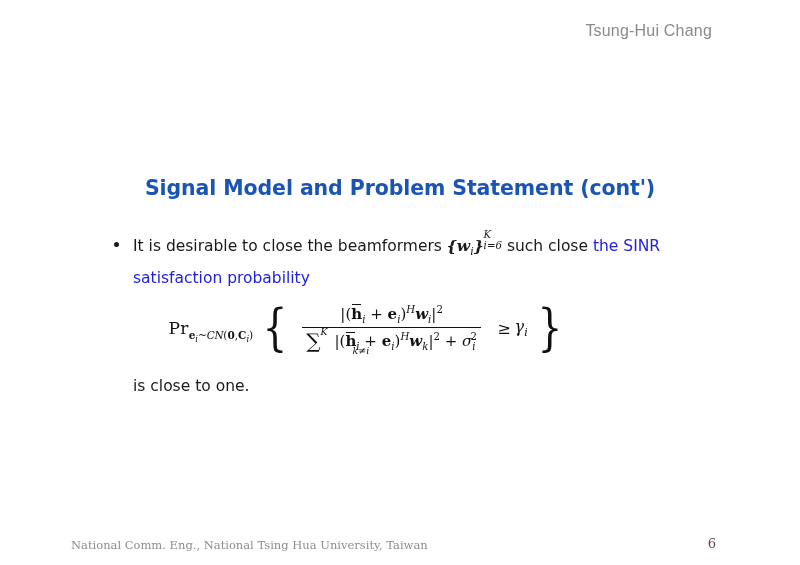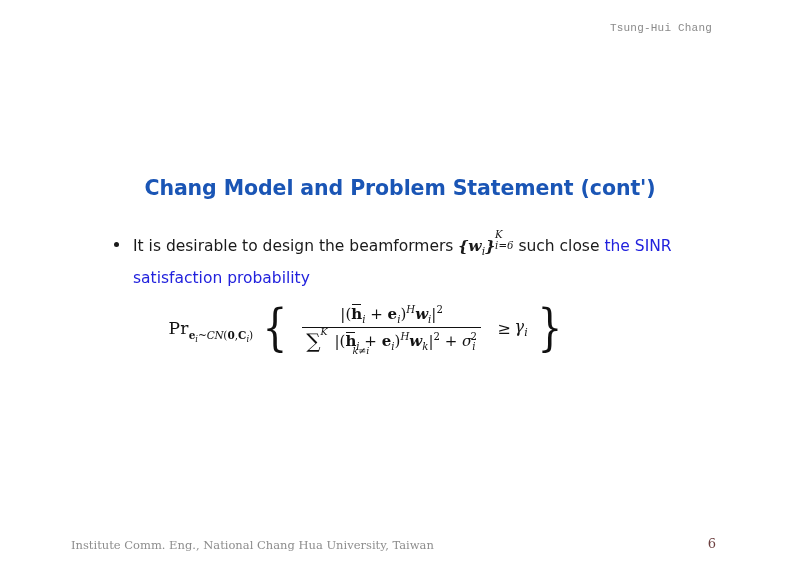--- a/index.html
+++ b/index.html
@@ -16,22 +16,22 @@
     height: 565px;
     background: #ffffff;
     overflow: hidden;
   }
 
   
   .author-header {
     position: absolute;
     top: 22px;
     right: 88px;
-    font-family: Liberation Mono, monospace;
-    font-size: 11px;
+    font-family: Liberation Sans, sans-serif;
+    font-size: 16px;
     color: #8a8a8a;
     letter-spacing: 0.2px;
     white-space: nowrap;
   }
 
   
   .slide-title {
     position: absolute;
     top: 176px;
     left: 0;
@@ -238,25 +238,25 @@
     color: #6d4040;
   }
 </style>
 </head>
 <body>
 
 <div class="slide">
 
   <div class="author-header">Tsung-Hui Chang</div>
 
-  <div class="slide-title">Chang Model and Problem Statement (cont')</div>
+  <div class="slide-title">Signal Model and Problem Statement (cont')</div>
 
   <div class="body-block">
     <div class="bullet-row">
-      <span class="bullet-dot"></span><span>It is desirable to design the beamformers</span><span class="imath"> <span class="bm">{</span><span class="bm">w</span><span class="sub-it" style="font-size:0.7em;vertical-align:sub;">i</span><span class="bm">}</span><span class="updown"><span class="top">K</span><span class="bot">i=6</span></span></span><span> <span>such close</span></span>
+      <span class="bullet-dot"></span><span>It is desirable to close the beamformers</span><span class="imath"> <span class="bm">{</span><span class="bm">w</span><span class="sub-it" style="font-size:0.7em;vertical-align:sub;">i</span><span class="bm">}</span><span class="updown"><span class="top">K</span><span class="bot">i=6</span></span></span><span> <span>such close</span></span>
       <span class="blue-text">the</span>
       <span class="blue-text">SINR satisfaction probability</span>
     </div>
   </div>
 
   <div class="equation">
     <span class="eq-inner">
 
       
       <span class="eq-part"><span class="pr-op">Pr</span><span class="pr-sub"><span class="vec">e</span><span style="font-style:italic;font-size:0.8em;vertical-align:sub;">i</span><span>~</span><span class="cal">CN</span><span>(</span><span class="vec">0</span><span>,</span><span class="vec">C</span><span style="font-style:italic;font-size:0.8em;vertical-align:sub;">i</span><span>)</span></span></span>
@@ -272,17 +272,18 @@
       </span>
 
       
       <span class="eq-part geq">≥</span><span class="eq-part" style="font-style:italic;"><span>γ</span><span class="sub">i</span></span>
 
       
       <span class="brace">}</span>
     </span>
   </div>
 
-
-  <div class="footer-text">Institute Comm. Eng., National Chang Hua University, Taiwan</div>
+  <div class="closing-line">is close to one.</div>
+
+  <div class="footer-text">National Comm. Eng., National Tsing Hua University, Taiwan</div>
   <div class="page-number">6</div>
 
 </div>
 
 </body></html>

